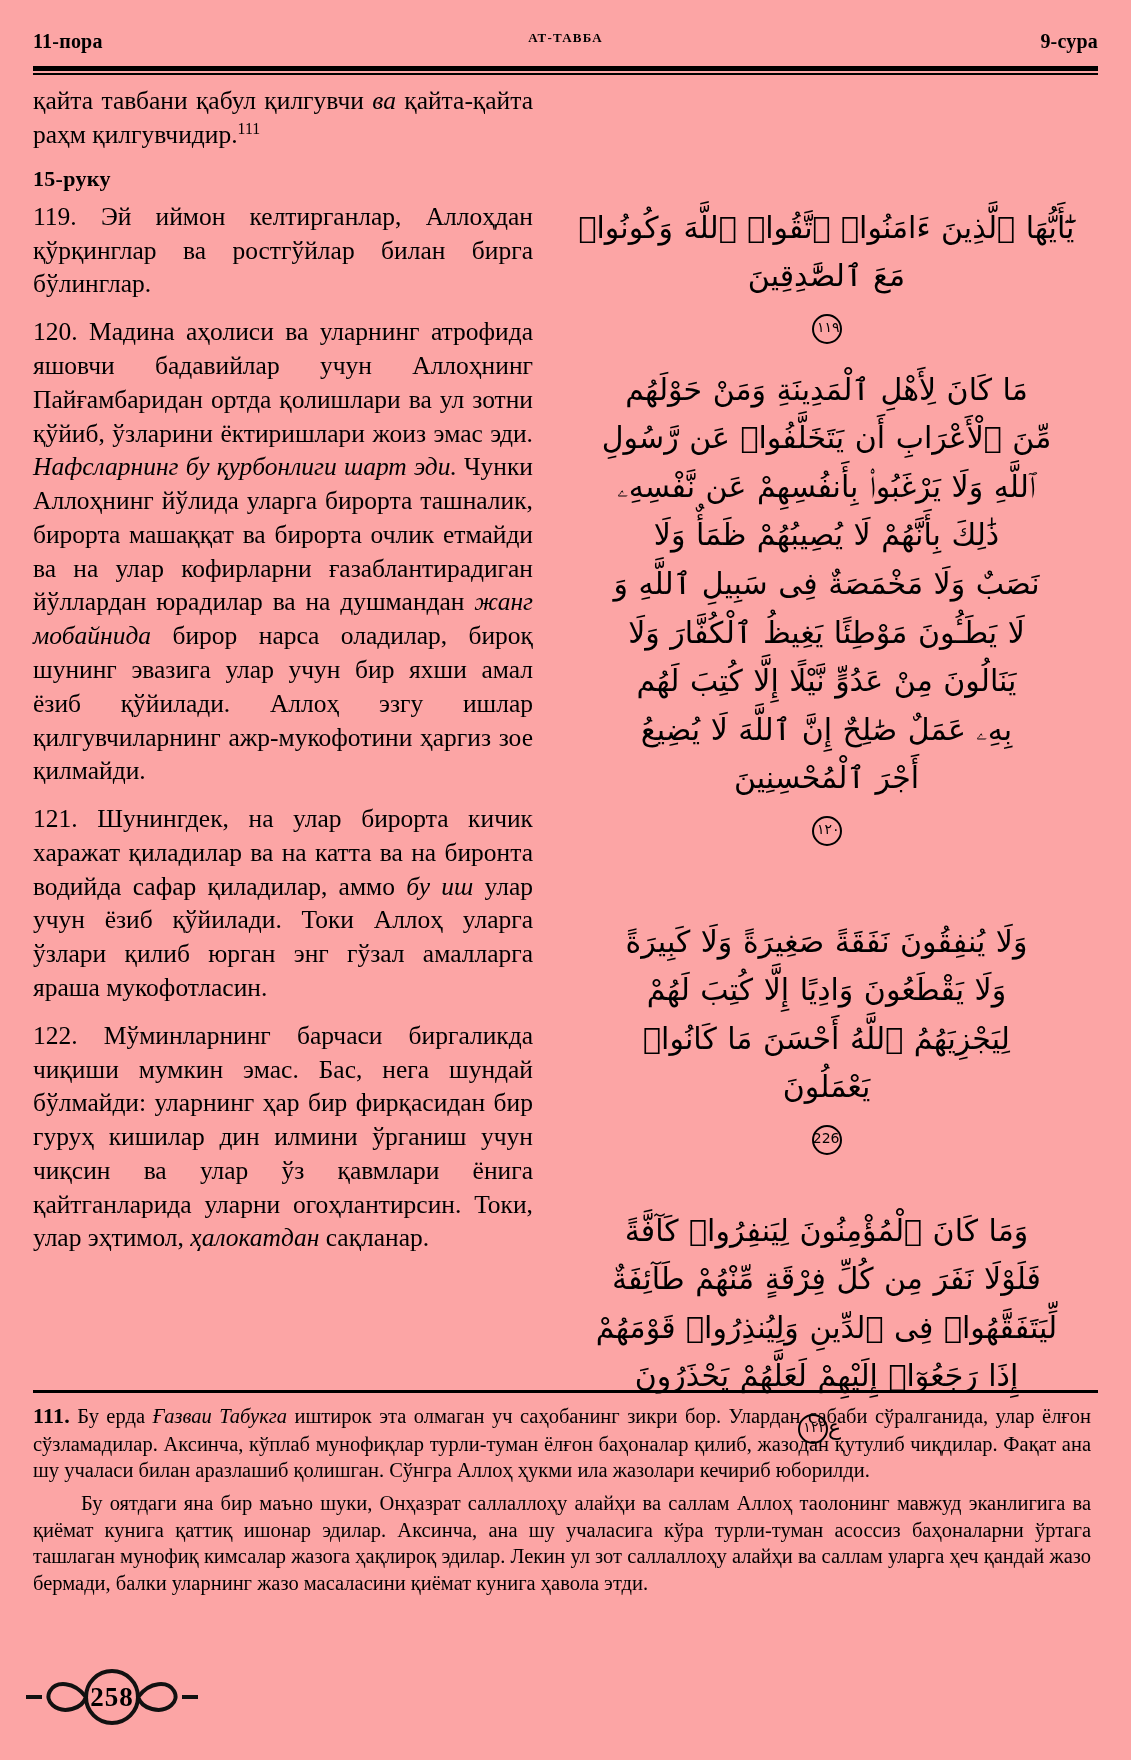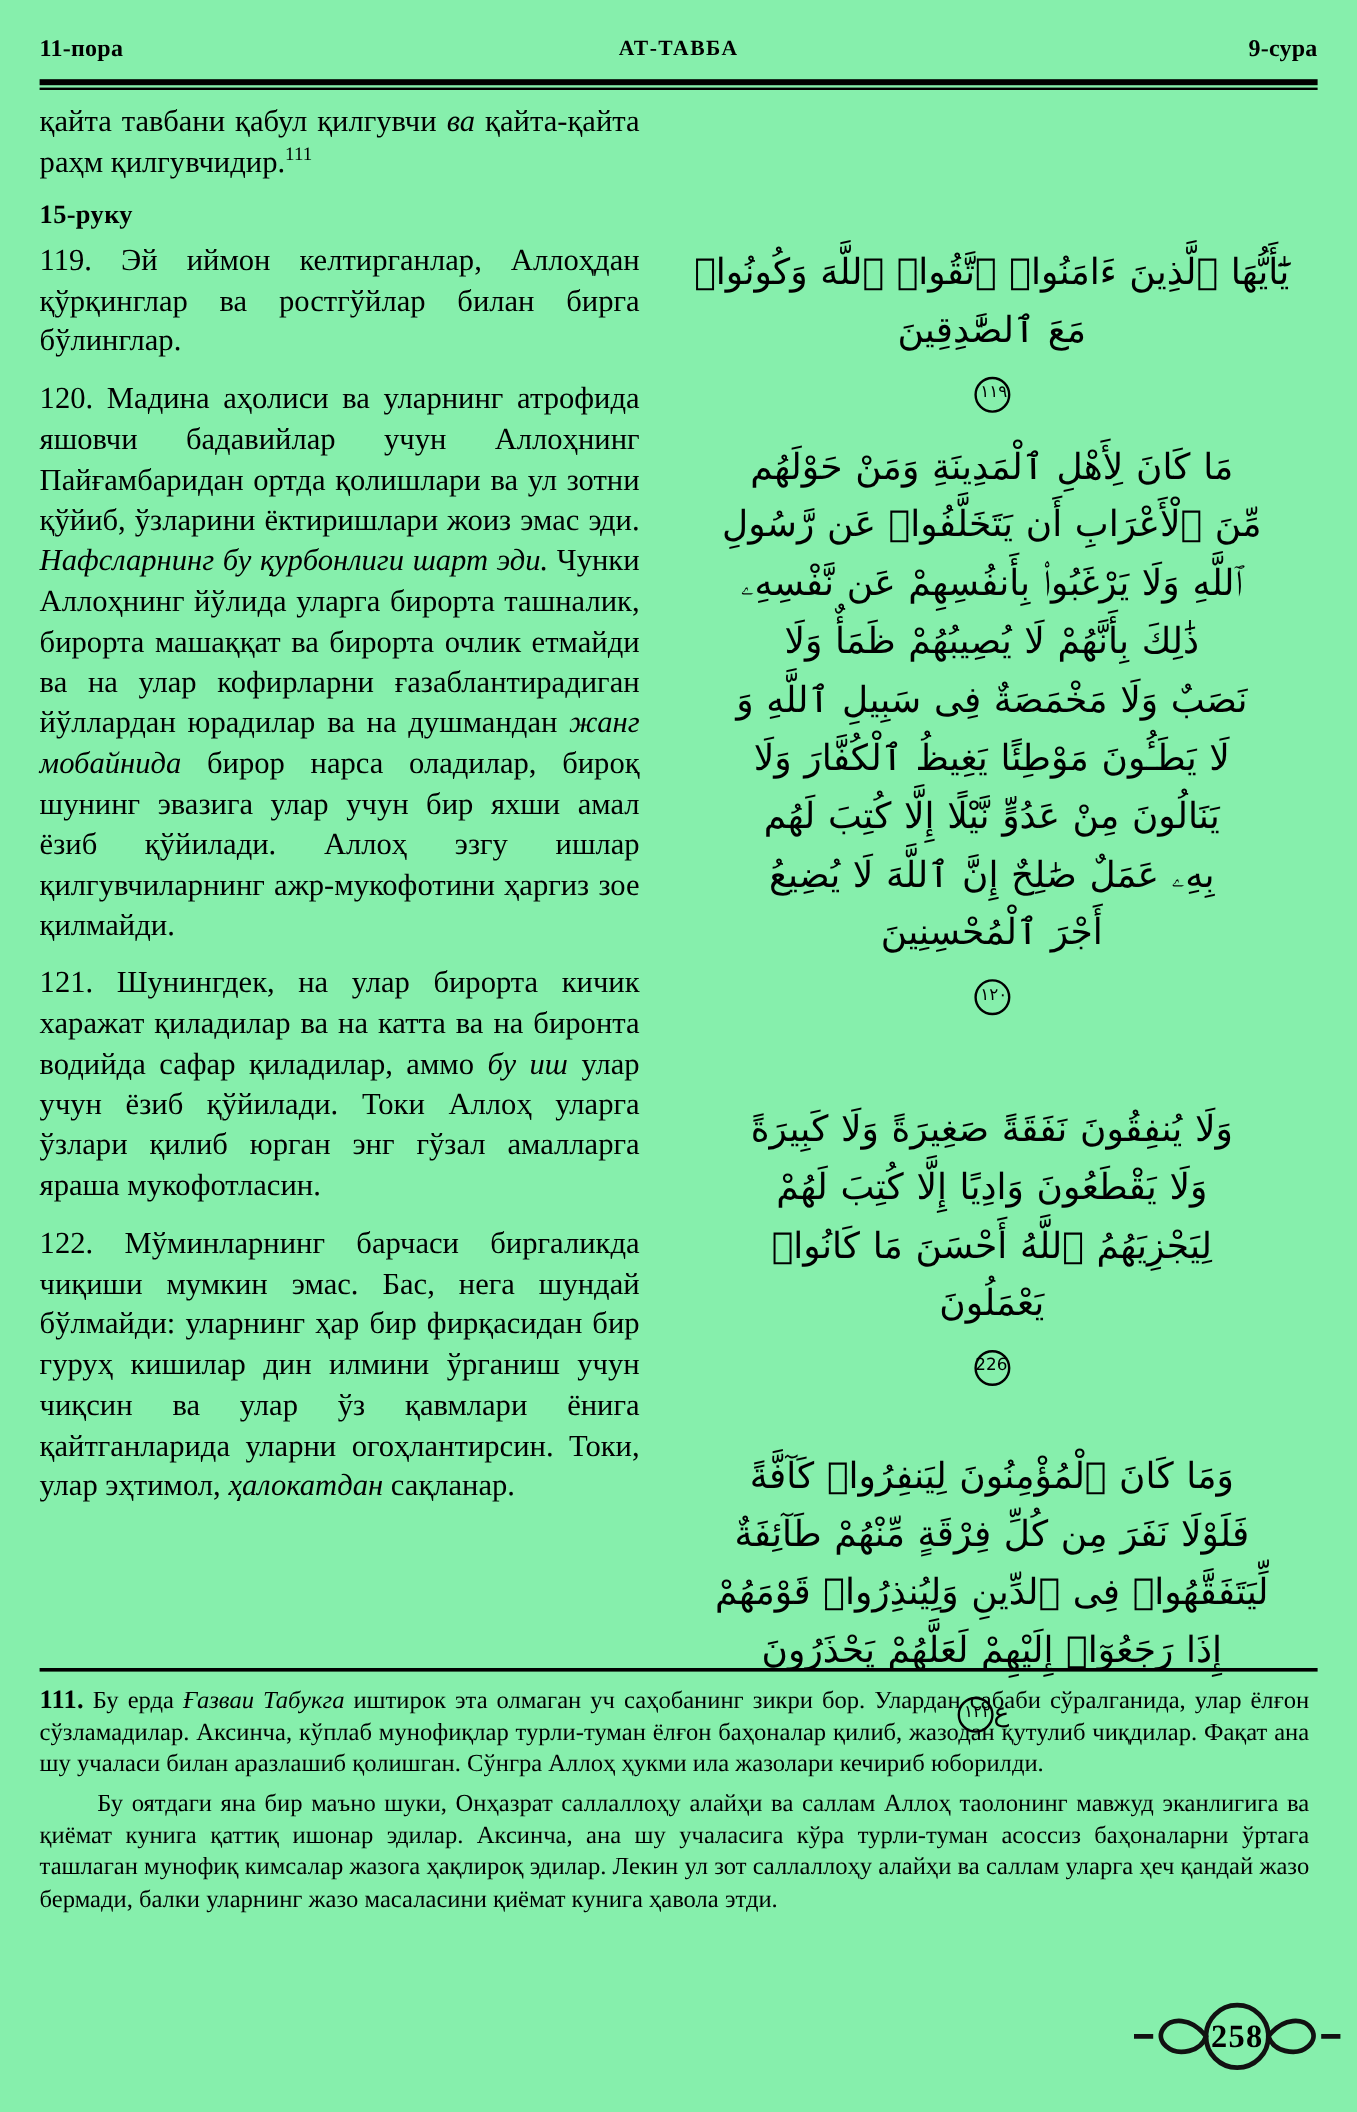--- a/index.html
+++ b/index.html
@@ -5,21 +5,21 @@
 <style>
   html, body {
     margin: 0;
     padding: 0;
     background: #ffffff;
   }
   .page {
     position: relative;
     width: 1131px;
     height: 1760px;
-    background: #86efac;
+    background: #fca5a5;
     color: #000000;
     font-family: "Liberation Serif", "DejaVu Serif", serif;
     box-sizing: border-box;
     overflow: hidden;
   }
 
   
   .running-head {
     position: absolute;
     top: 30px;
@@ -31,21 +31,21 @@
     justify-content: space-between;
     font-weight: bold;
     font-size: 20px;
     letter-spacing: 0.2px;
   }
   .running-head .center {
     position: absolute;
     left: 0;
     right: 0;
     text-align: center;
-    font-size: 18px;
+    font-size: 13px;
     letter-spacing: 1.2px;
   }
   .rule-double {
     position: absolute;
     top: 66px;
     left: 33px;
     right: 33px;
     height: 9px;
   }
   .rule-double .thick {
@@ -169,21 +169,21 @@
 
   
   .folio {
     position: absolute;
     left: 12px;
     right: 0;
     bottom: 24px;
     height: 78px;
     display: flex;
     align-items: center;
-    justify-content: flex-end;
+    justify-content: flex-start;
   }
   .folio-inner {
     position: relative;
     width: 200px;
     height: 72px;
     display: flex;
     align-items: center;
     justify-content: center;
   }
   .folio-num {

